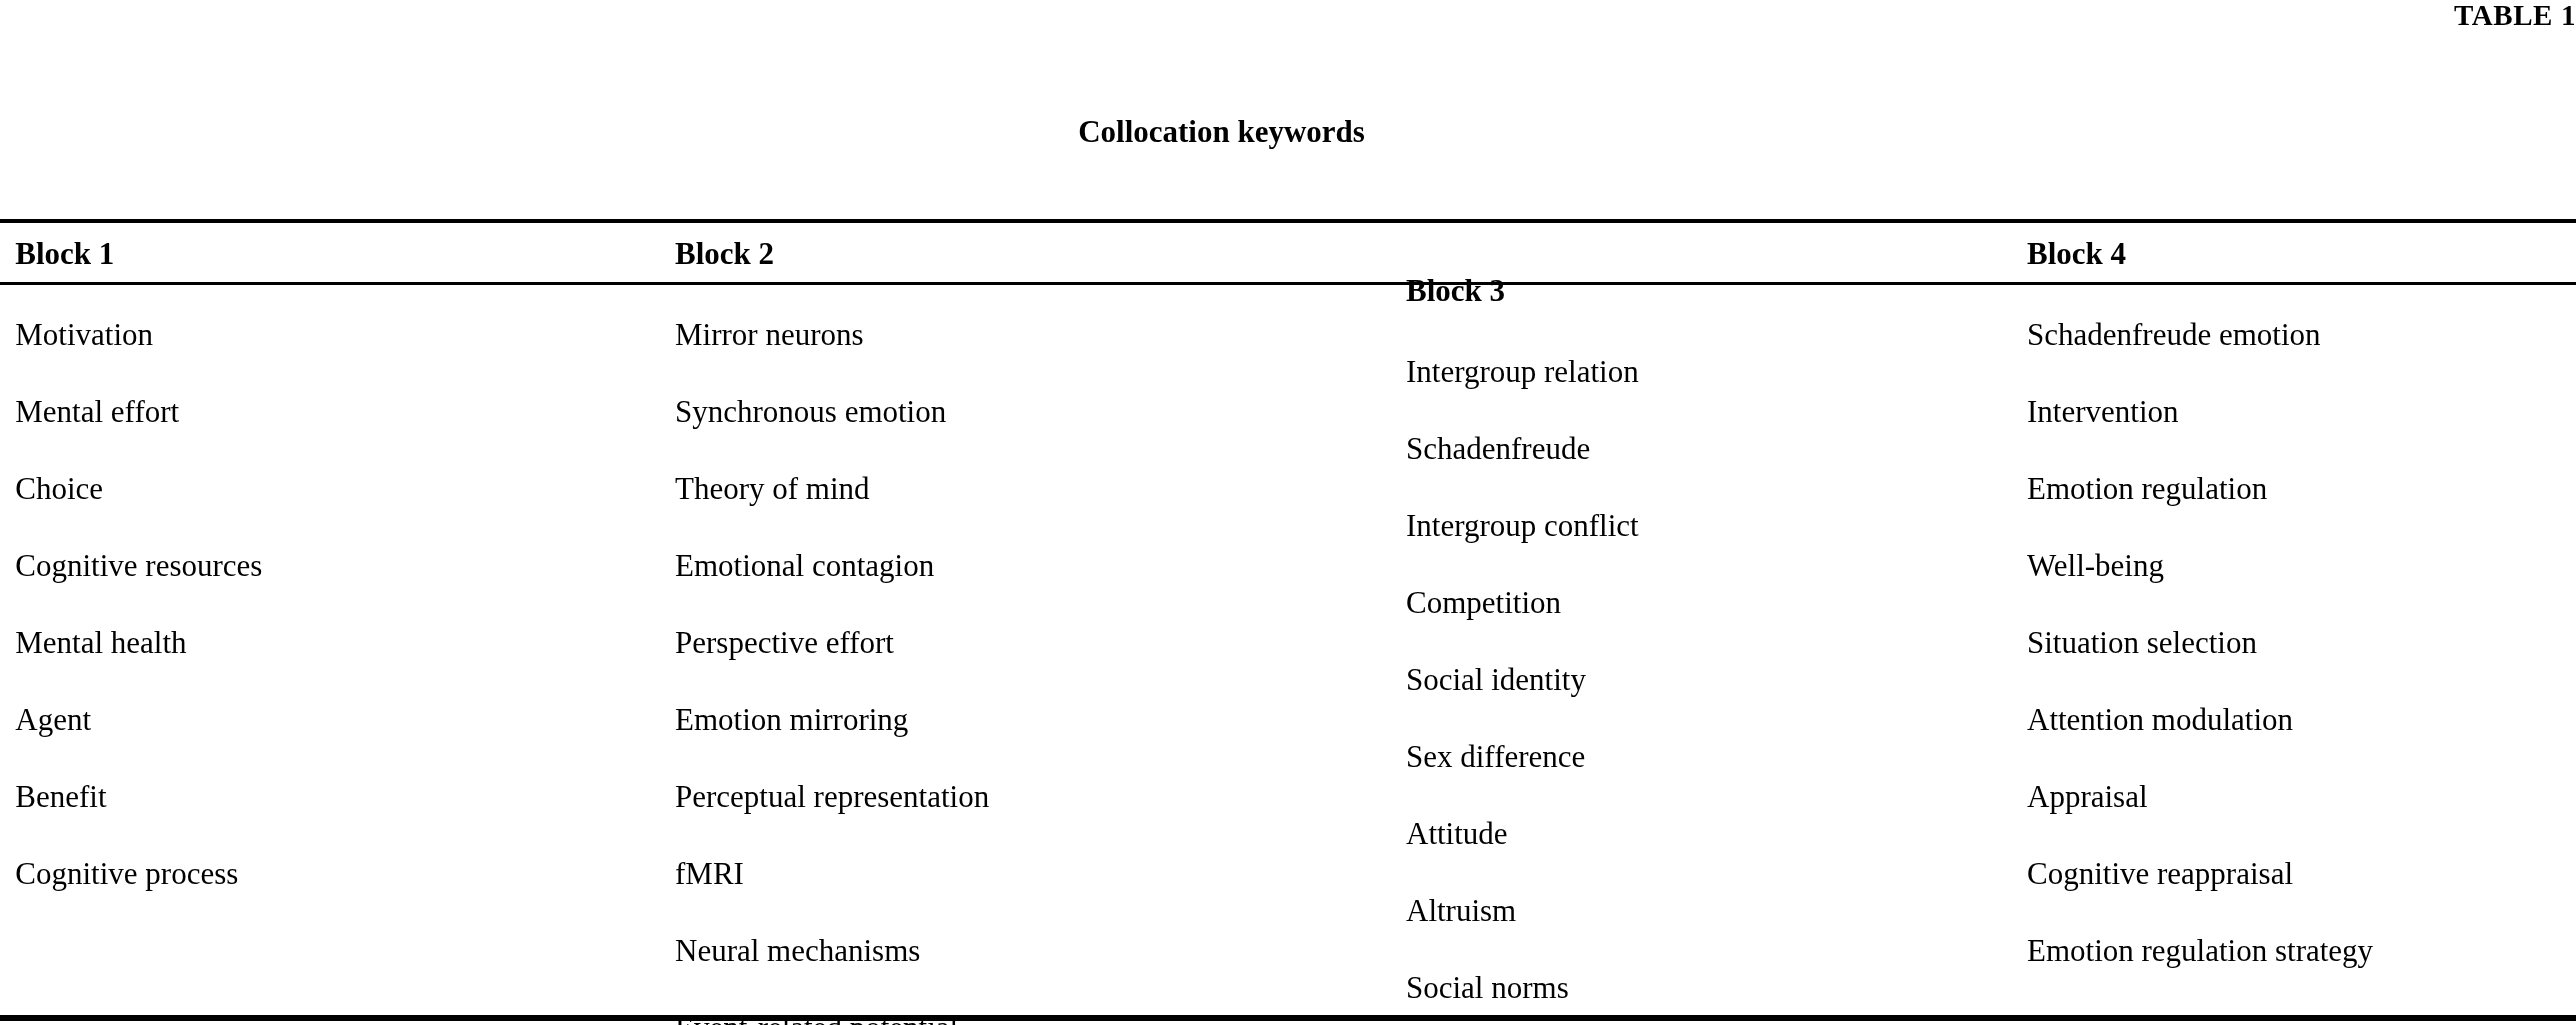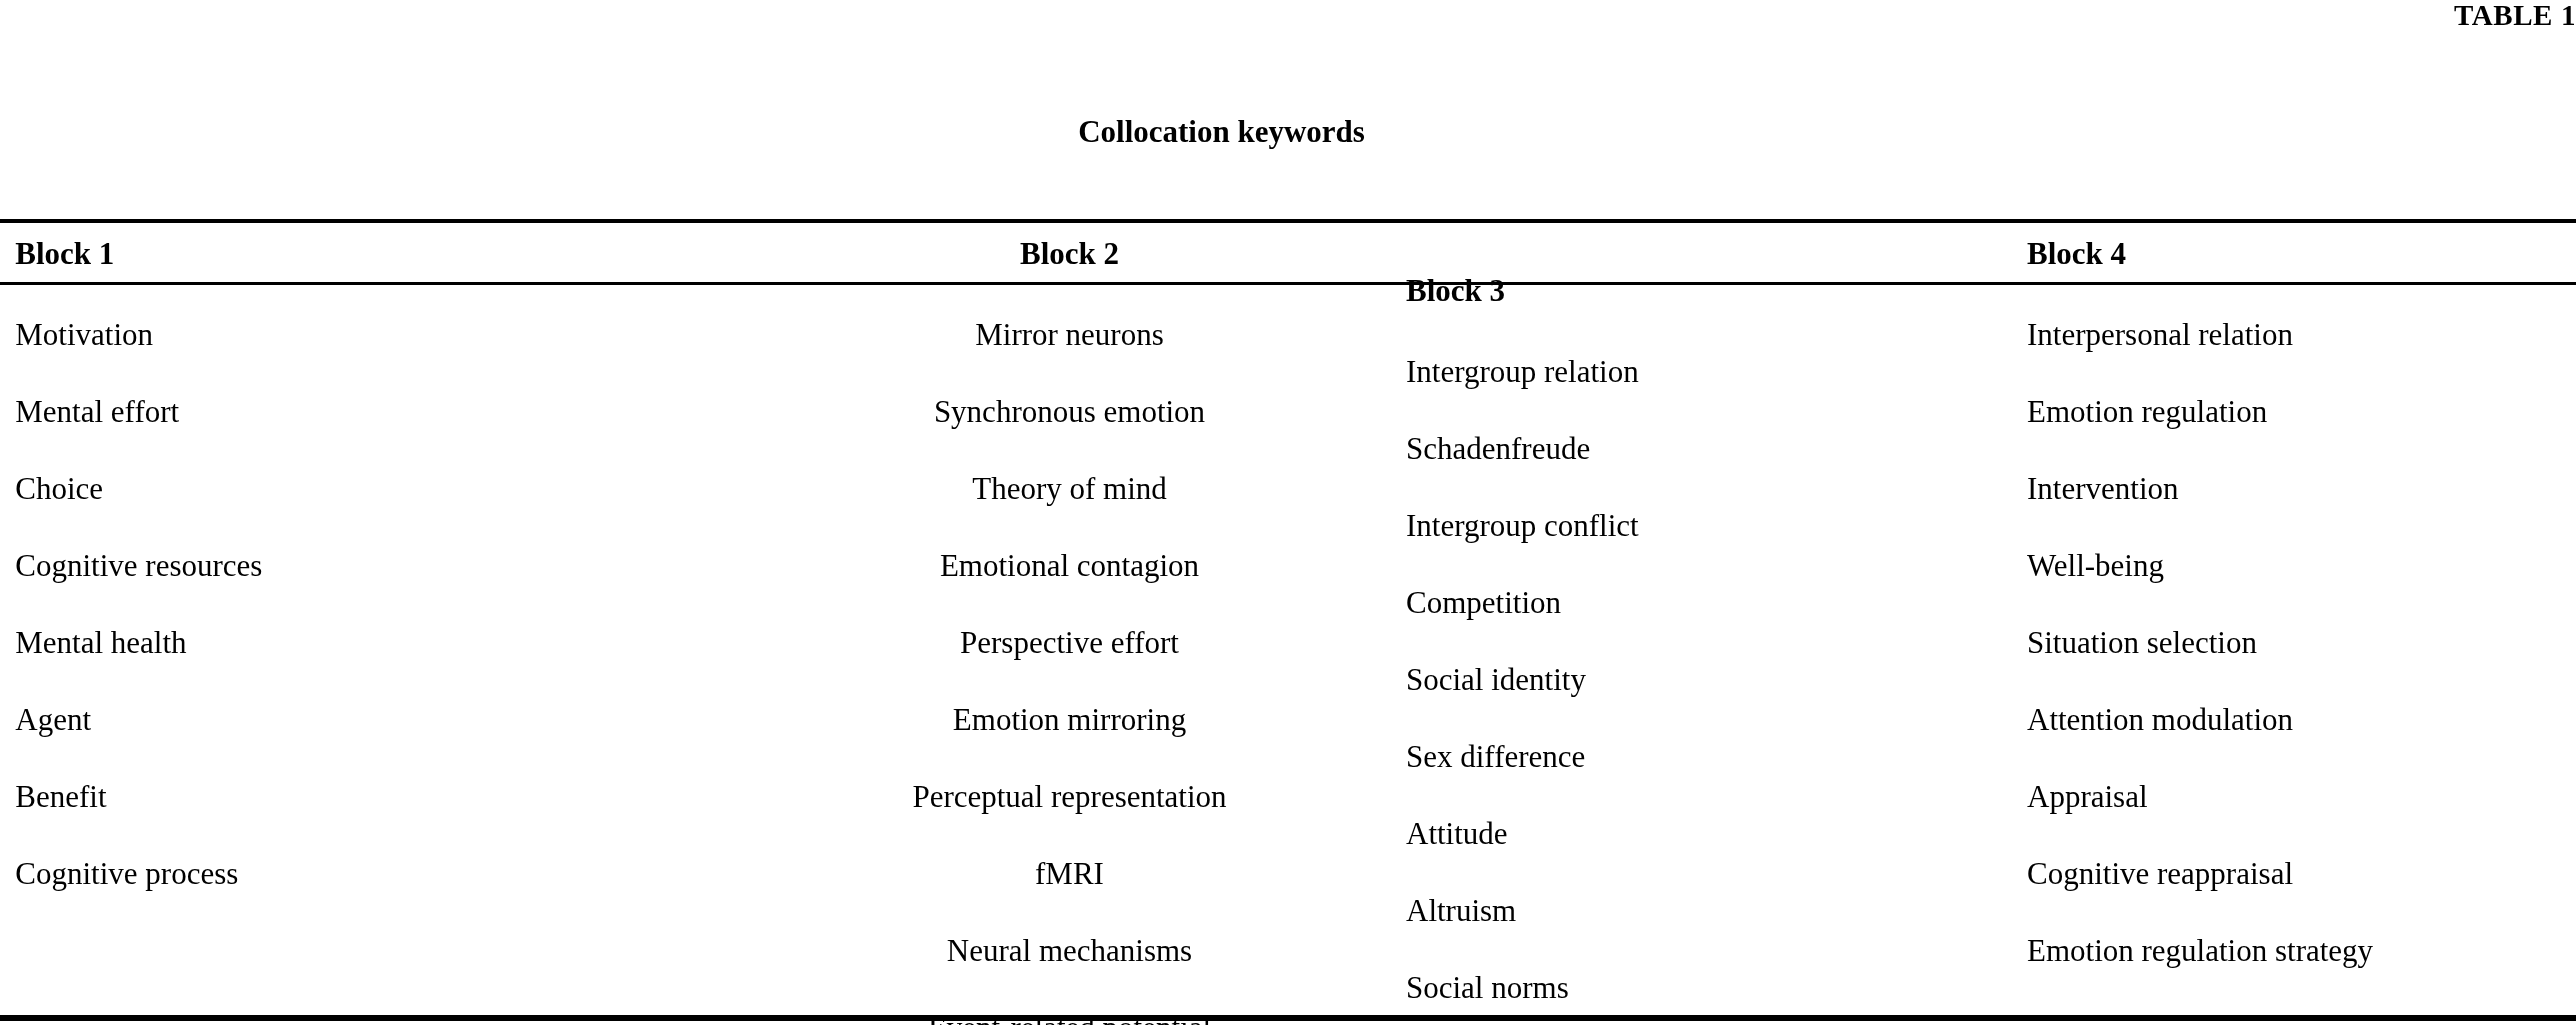--- a/index.html
+++ b/index.html
@@ -70,21 +70,21 @@
     left: 0;
     top: 296px;
     width: 2576px;
   }
 
   .col {
     position: absolute;
     top: 0;
   }
   .col-0 { left: 15.3px;   width: 648px; }
-  .col-1 { left: 706px; width: 727px; text-align: center; }
+  .col-1 { left: 675px; width: 727px; }
   .col-2 { left: 1406px; width: 611px; margin-top: 37px; }
   .col-3 { left: 2027px; width: 544px;  }
 
   .col-head {
     font-weight: bold;
     font-size: 31px;
     line-height: 1.0;
     white-space: nowrap;
   }
 
@@ -156,23 +156,23 @@
       <div class="cell">Competition</div>
       <div class="cell">Social identity</div>
       <div class="cell">Sex difference</div>
       <div class="cell">Attitude</div>
       <div class="cell">Altruism</div>
       <div class="cell">Social norms</div>
       <div class="cell">Racial bias</div>
     </div>
 
     <div class="col col-3">
-      <div class="cell">Interpersonal relation</div>
+      <div class="cell">Schadenfreude emotion</div>
+      <div class="cell">Intervention</div>
       <div class="cell">Emotion regulation</div>
-      <div class="cell">Intervention</div>
       <div class="cell">Well-being</div>
       <div class="cell">Situation selection</div>
       <div class="cell">Attention modulation</div>
       <div class="cell">Appraisal</div>
       <div class="cell">Cognitive reappraisal</div>
       <div class="cell">Emotion regulation strategy</div>
     </div>
 
   </div>
 

